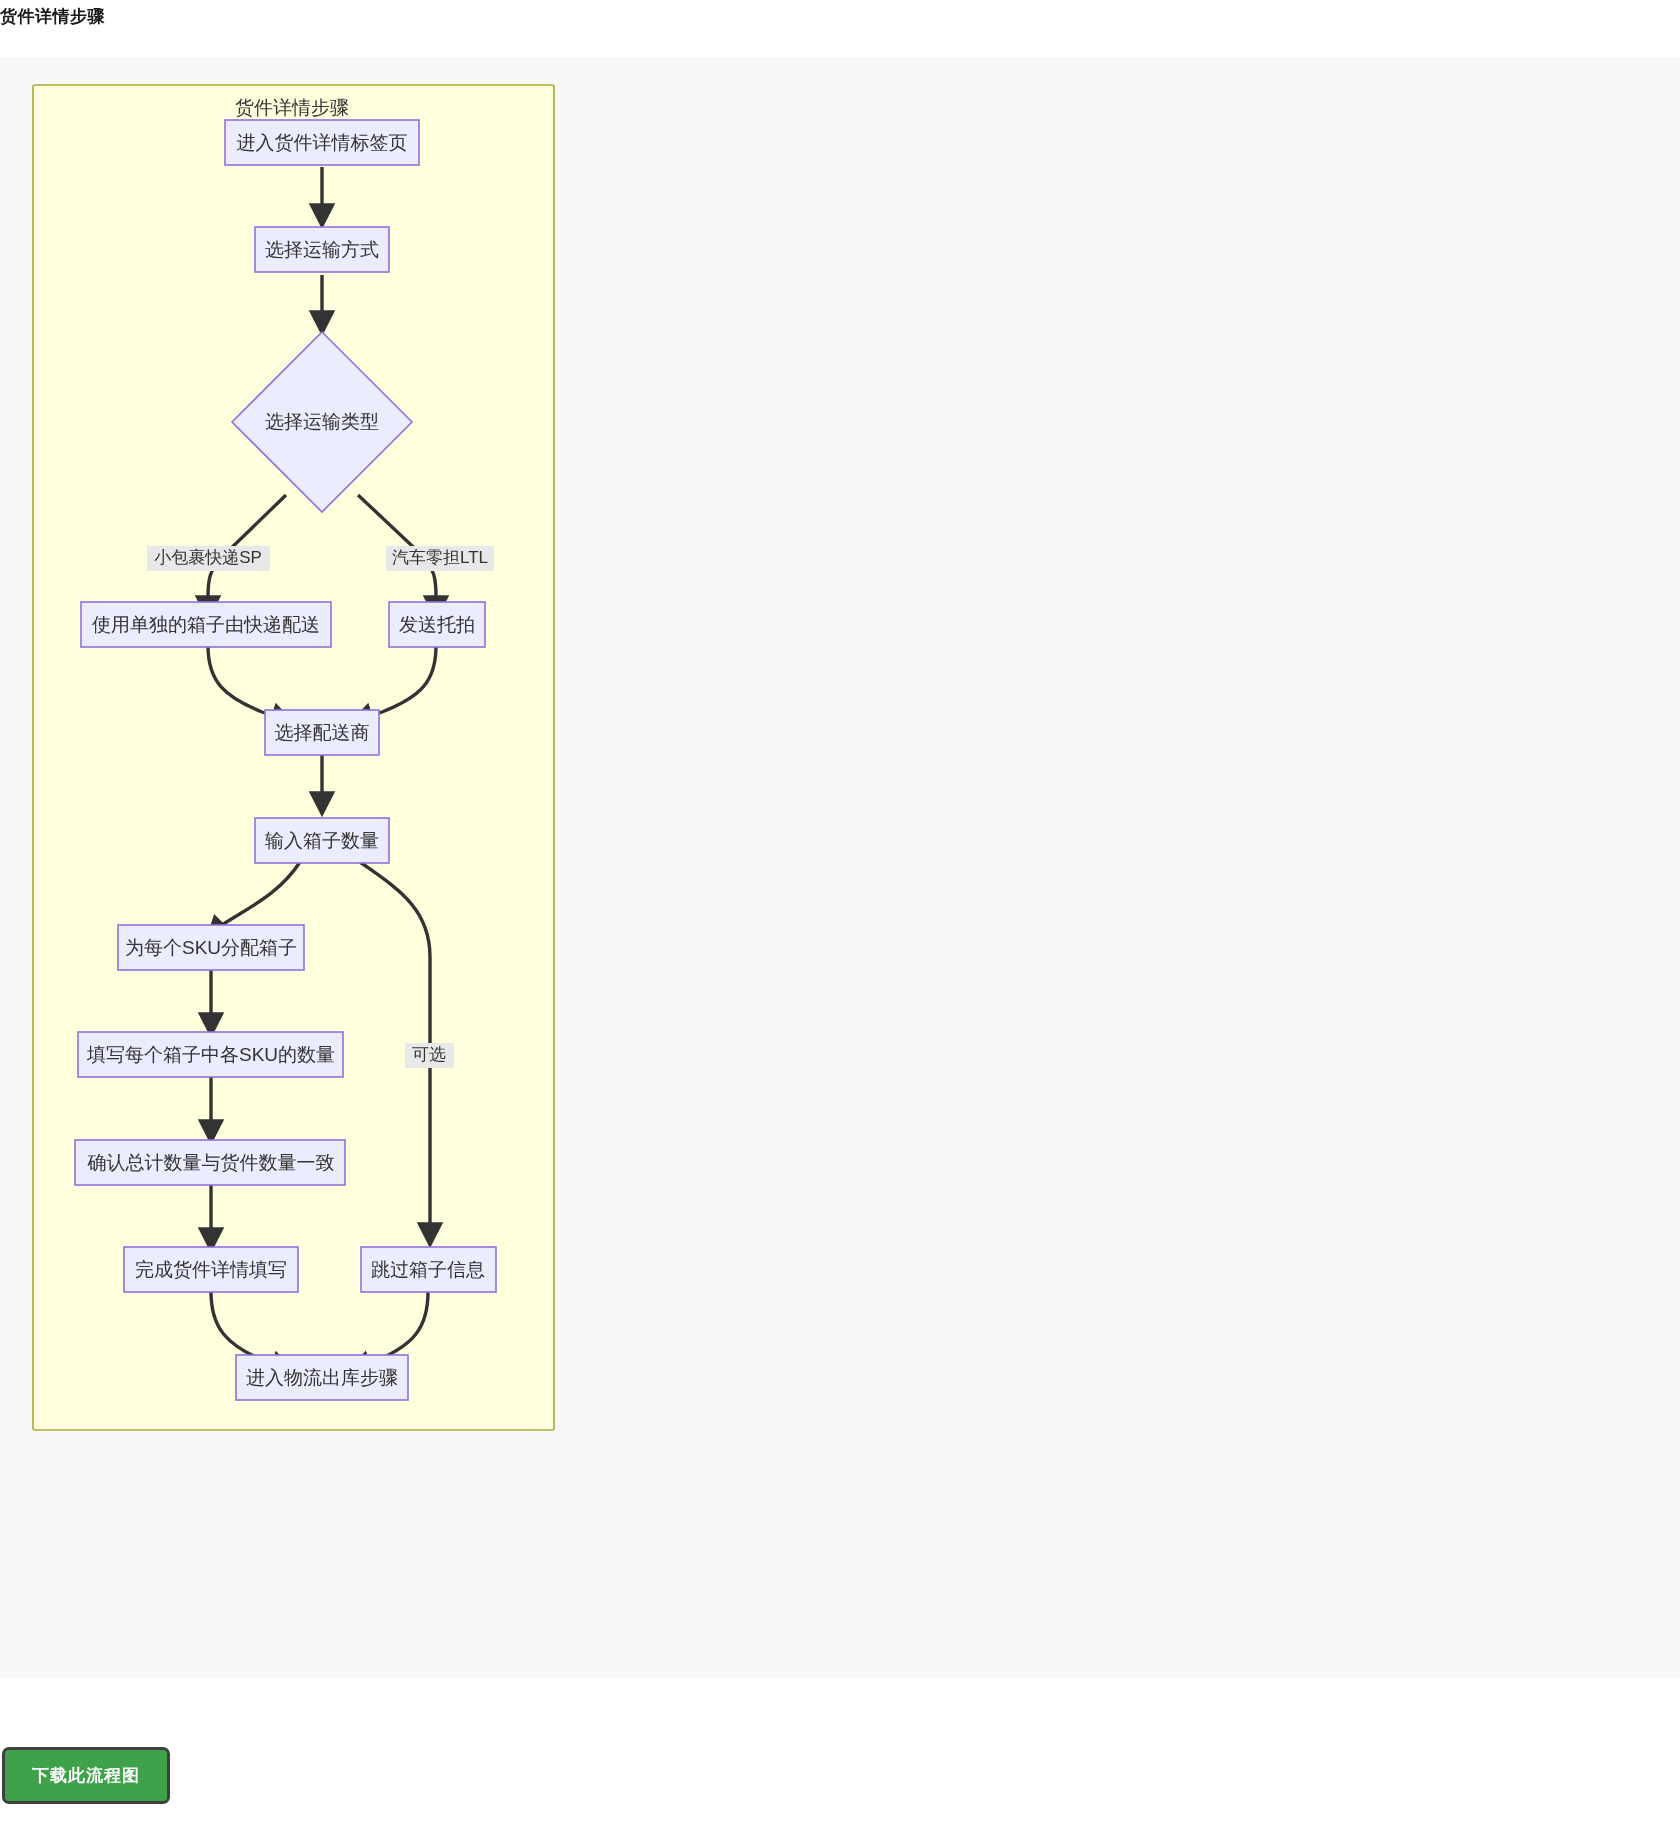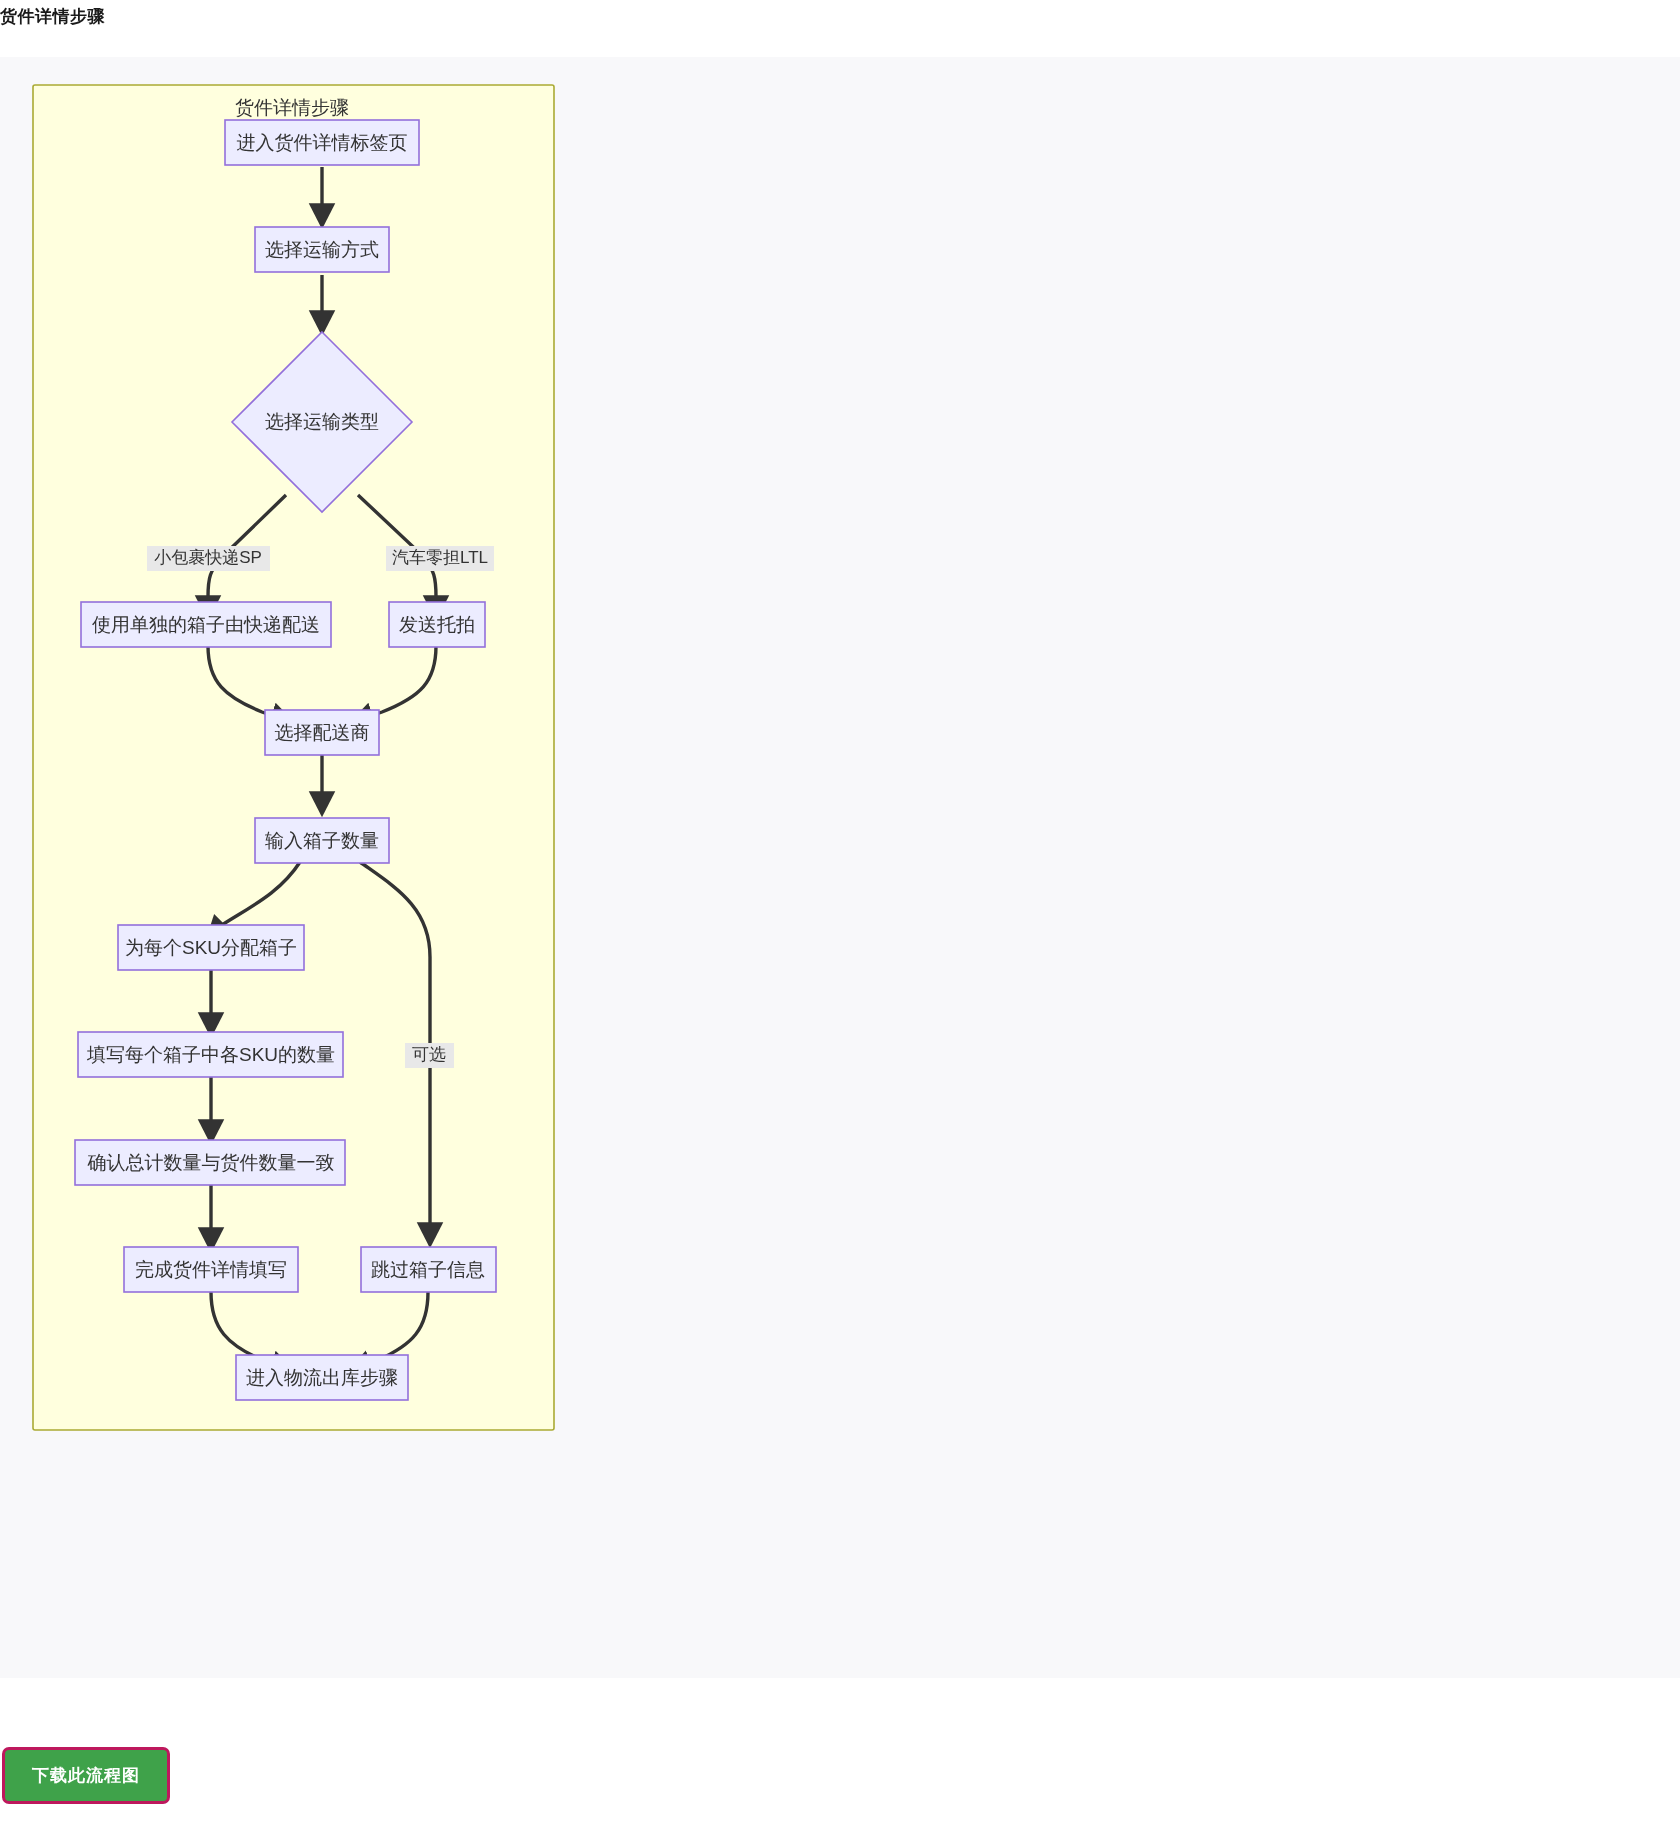--- a/index.html
+++ b/index.html
@@ -40,21 +40,21 @@
     height: 1621px;
   }
   .download-btn {
     position: absolute;
     left: 2px;
     top: 1747px;
     width: 168px;
     height: 57px;
     background: #3fa24a;
     color: #ffffff;
-    border: 3px solid #be185d;
+    border: 3px solid #404040;
     border-radius: 7px;
     font-family: "Liberation Sans", "DejaVu Sans", sans-serif;
     font-size: 17px;
     font-weight: bold;
     cursor: pointer;
     padding: 8px;
     box-sizing: border-box;
     letter-spacing: 1px;
   }
   svg text {

